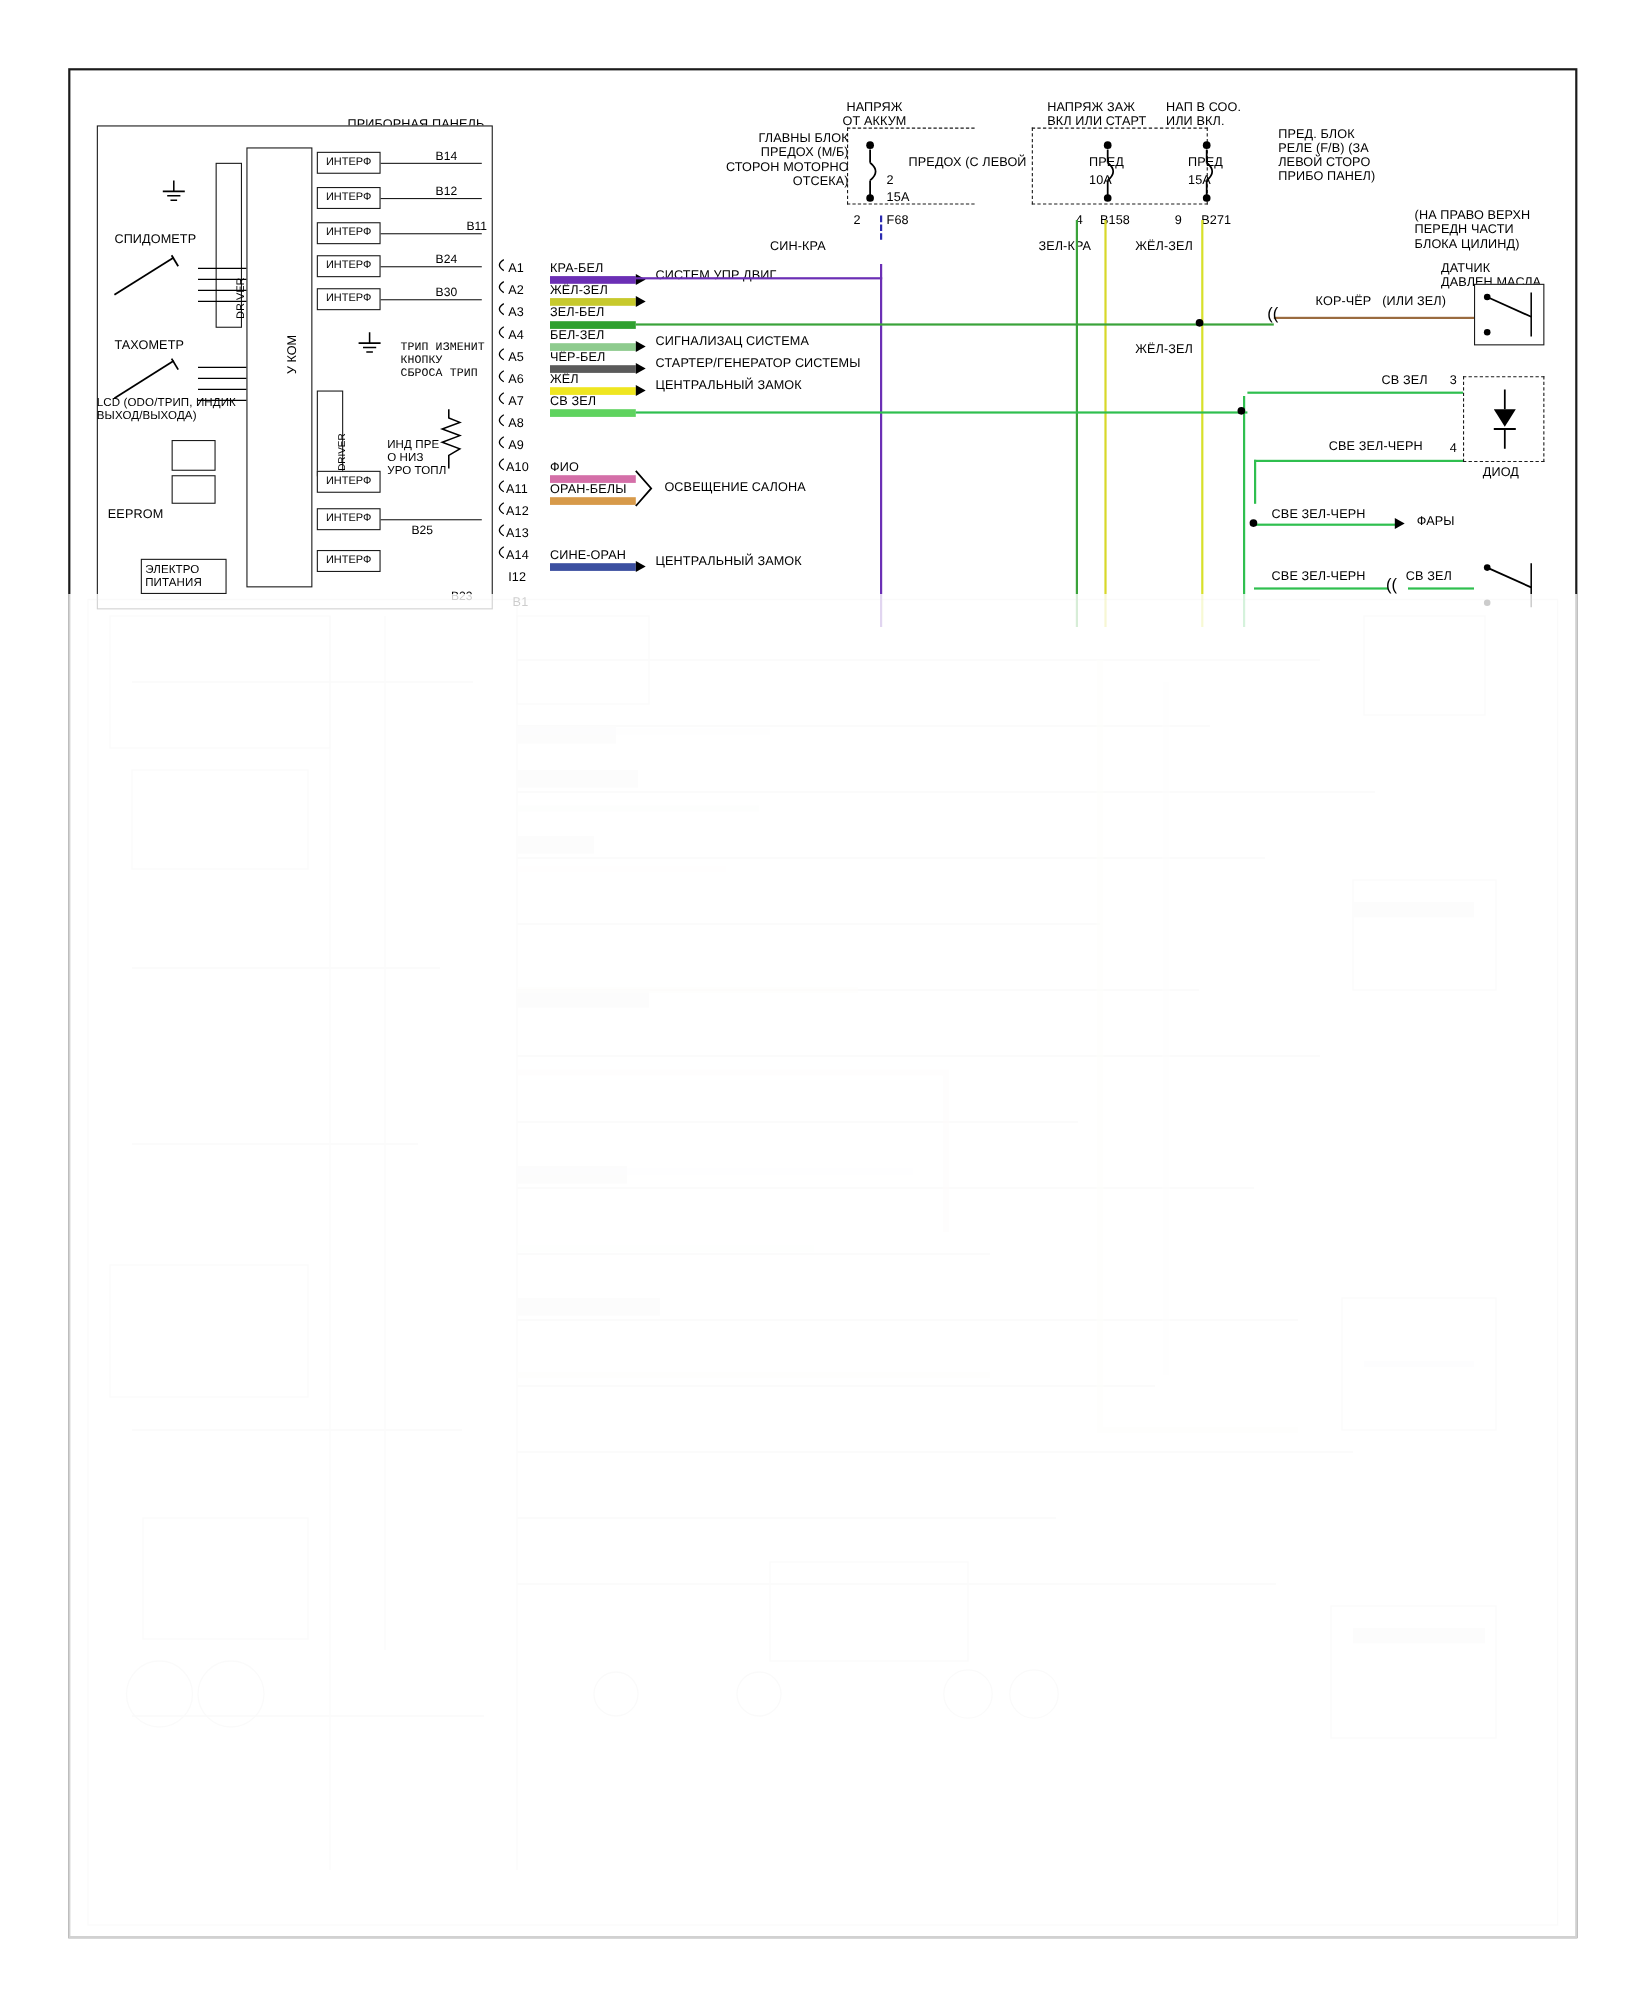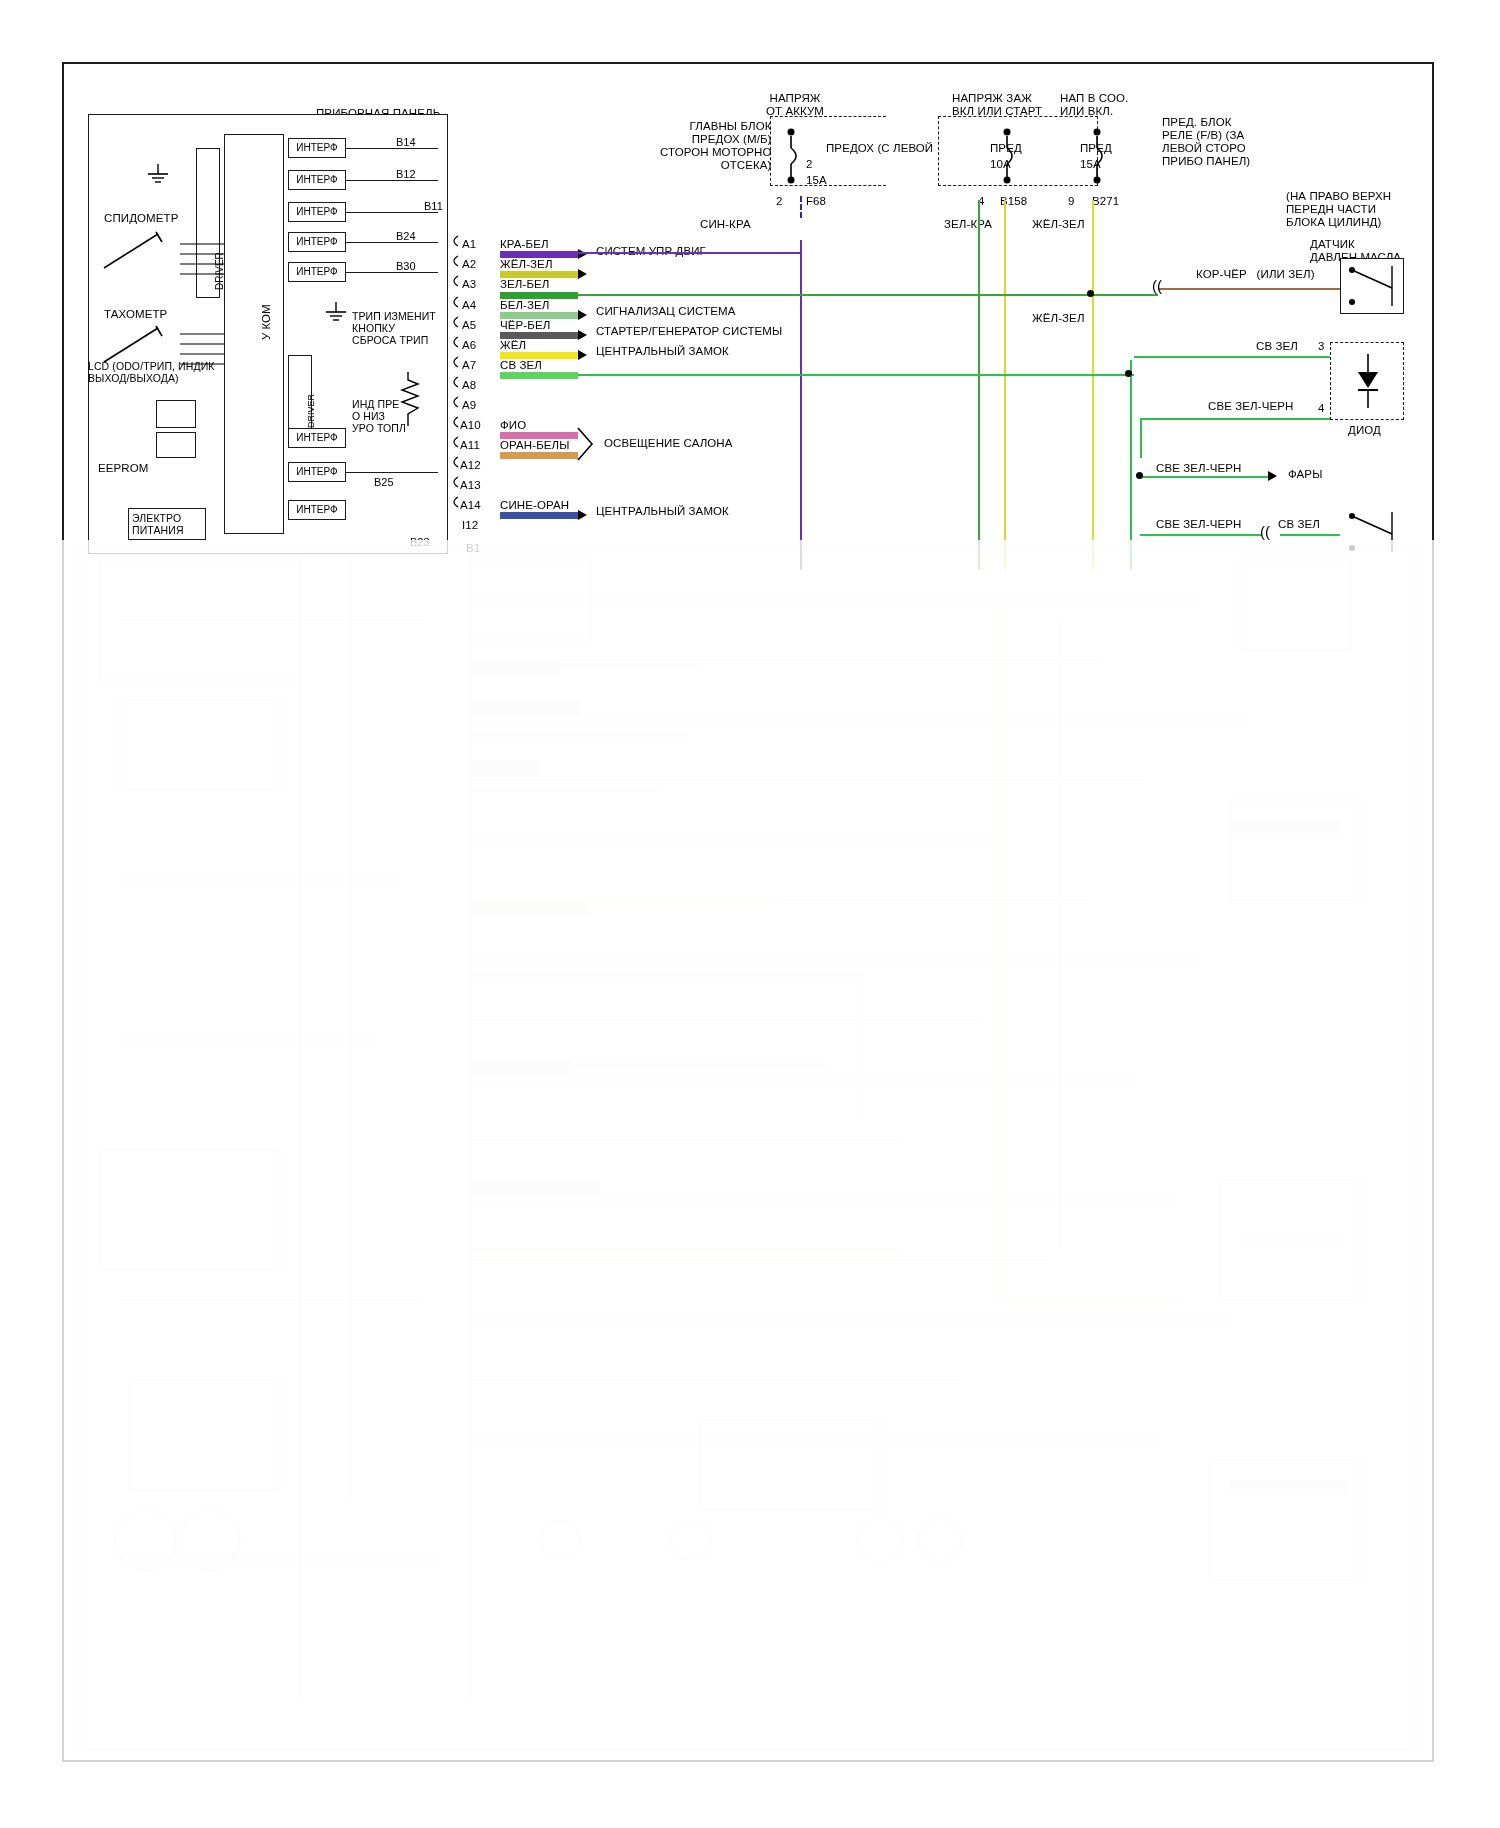--- a/index.html
+++ b/index.html
@@ -155,21 +155,21 @@
     <line x1="12" y1="18" x2="24" y2="18" stroke="#000" stroke-width="1.4"></line>
     <line x1="15" y1="22" x2="21" y2="22" stroke="#000" stroke-width="1.4"></line>
   </svg>
   <svg style="position:absolute;left:318px;top:300px;width:36px;height:30px;">
     <line x1="18" y1="2" x2="18" y2="12" stroke="#000" stroke-width="1.4"></line>
     <line x1="8" y1="12" x2="28" y2="12" stroke="#000" stroke-width="1.6"></line>
     <line x1="12" y1="16" x2="24" y2="16" stroke="#000" stroke-width="1.4"></line>
     <line x1="15" y1="20" x2="21" y2="20" stroke="#000" stroke-width="1.4"></line>
   </svg>
 
-  <div class="lbl sm" style="left:352px;top:310px;"><span>ТРИП ИЗМЕНИТ
+  <div class="lbl sm" style="left:364px;top:310px;font-family:Liberation Mono, monospace;"><span>ТРИП ИЗМЕНИТ
 КНОПКУ
 СБРОСА ТРИП</span></div>
   <div class="lbl sm" style="left:352px;top:398px;"><span>ИНД ПРЕ
 О НИЗ
 УРО ТОПЛ</span></div>
   <svg style="position:absolute;left:398px;top:370px;width:34px;height:60px;">
     <path d="M10 2 V10 L20 14 L4 20 L20 26 L4 32 L20 38 L10 44 V56" stroke="#000" fill="none" stroke-width="1.4"></path>
   </svg>
 
   <div class="lbl" style="left:462px;top:238px;">A1</div>

